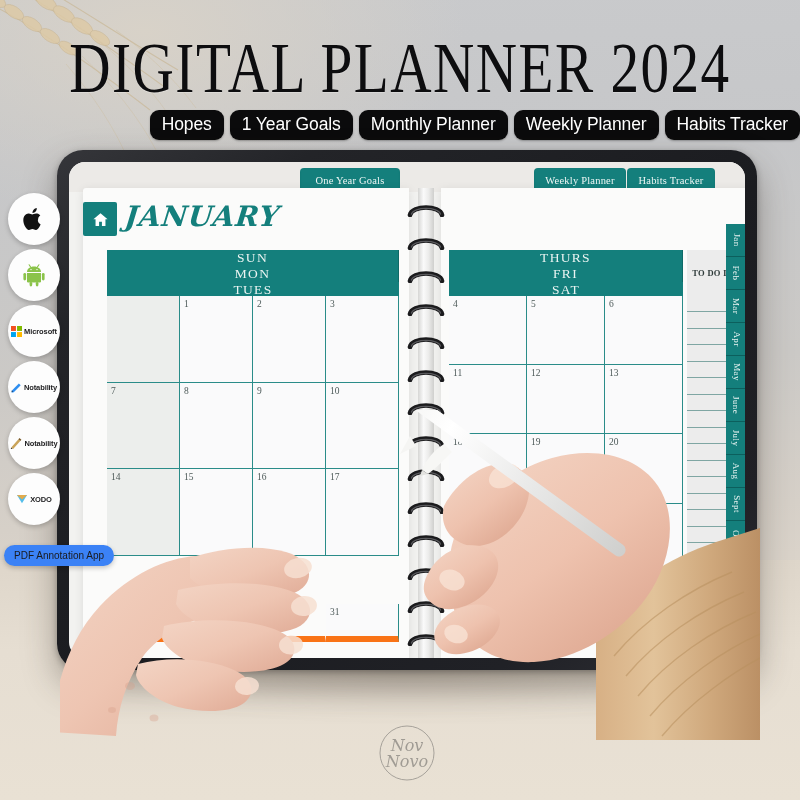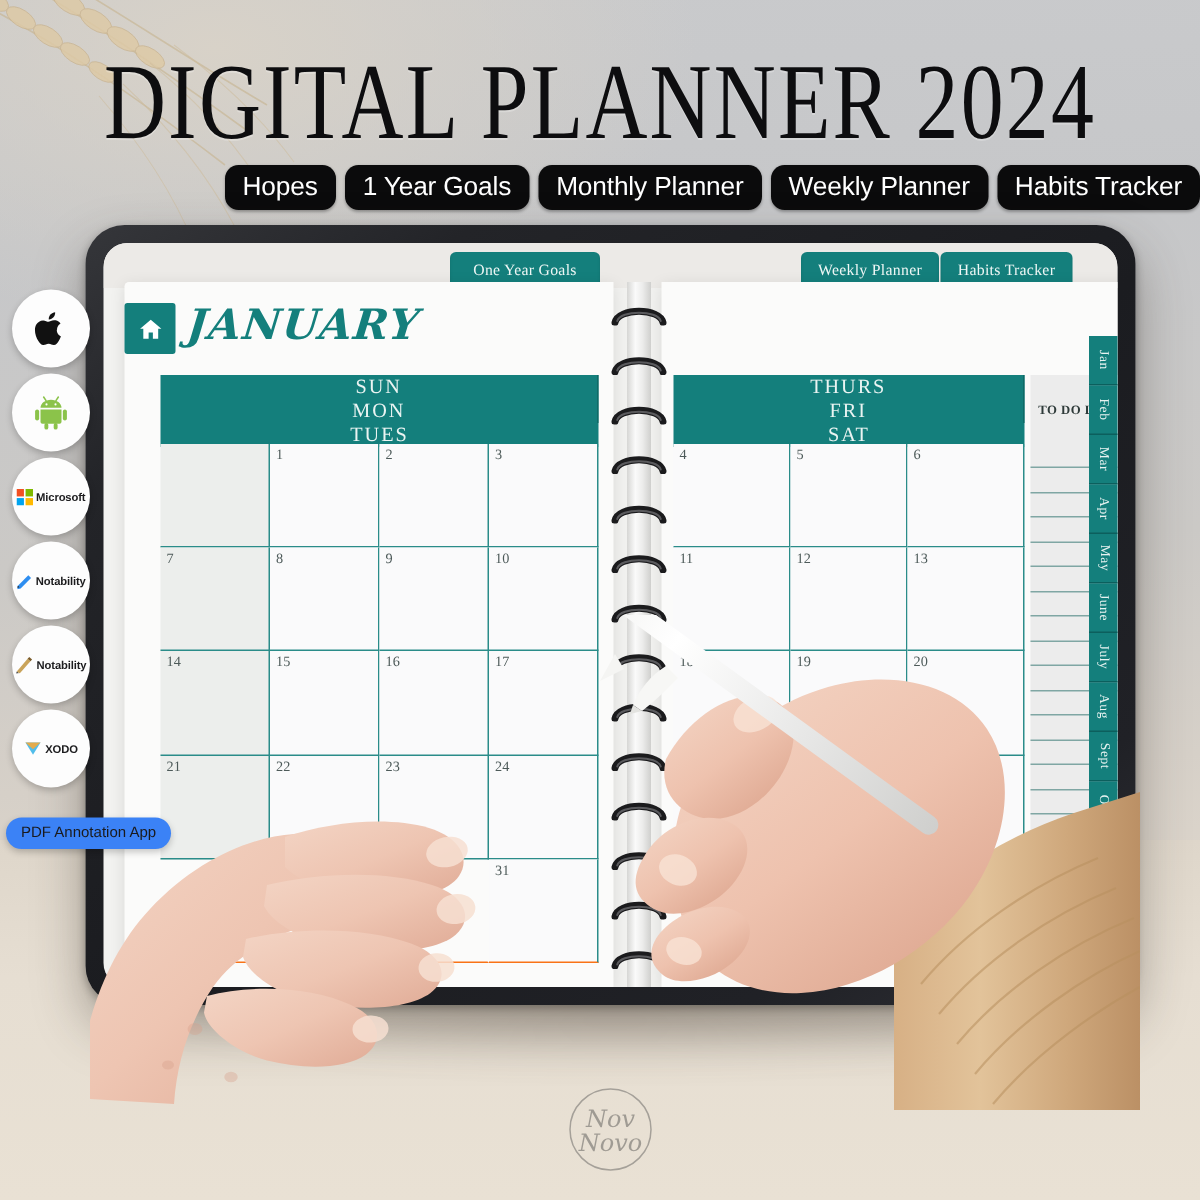--- a/index.html
+++ b/index.html
@@ -127,21 +127,21 @@
   .bcell{
     flex:1; background:#fafafb;
     border-right:1px solid #2a8c89; border-bottom:1px solid #2a8c89;
     padding:3px 0 0 4px;
     font-family:"Liberation Serif", serif;
     font-size:9.5px; color:#4d5a59;
   }
   .bcell.sun{ background:#eceeec; }
   .bcell.empty{ border-color:transparent; background:transparent; }
   .brow .bcell:last-child{ border-right:1px solid #2a8c89; }
-  .brow.last .bcell{ border-bottom:1px solid #f97316; }
+  .brow.last .bcell{ border-bottom:6px solid #f97316;margin-top:48px; }
 
   
   #todo{
     position:absolute; right:8px; top:62px; bottom:16px; width:62px;
     background:#ececec;
     display:flex; flex-direction:column;
   }
   #todo-title{
     height:46px; display:flex; align-items:center; justify-content:center;
     font-family:"Liberation Serif", serif;
@@ -278,26 +278,20 @@
             <div class="bcell sun">7</div>
             <div class="bcell">8</div>
             <div class="bcell">9</div>
             <div class="bcell">10</div>
           </div>
           <div class="brow">
             <div class="bcell sun">14</div>
             <div class="bcell">15</div>
             <div class="bcell">16</div>
             <div class="bcell">17</div>
-          </div>
-          <div class="brow">
-            <div class="bcell sun">21</div>
-            <div class="bcell">22</div>
-            <div class="bcell">23</div>
-            <div class="bcell">24</div>
           </div>
           <div class="brow last">
             <div class="bcell sun empty"></div>
             <div class="bcell empty"></div>
             <div class="bcell empty"></div>
             <div class="bcell">31</div>
           </div>
         </div>
     </div>
 

